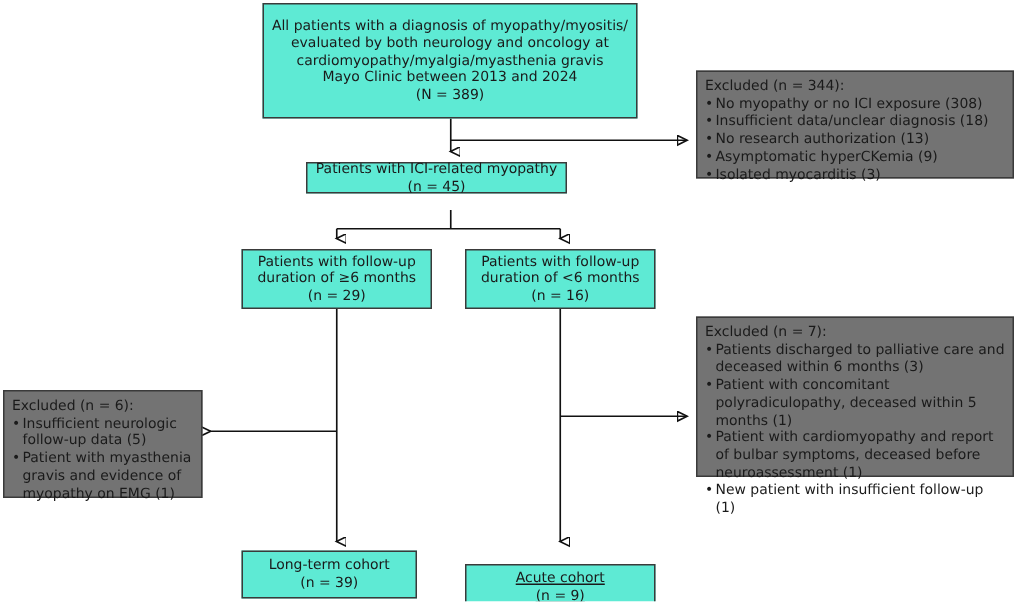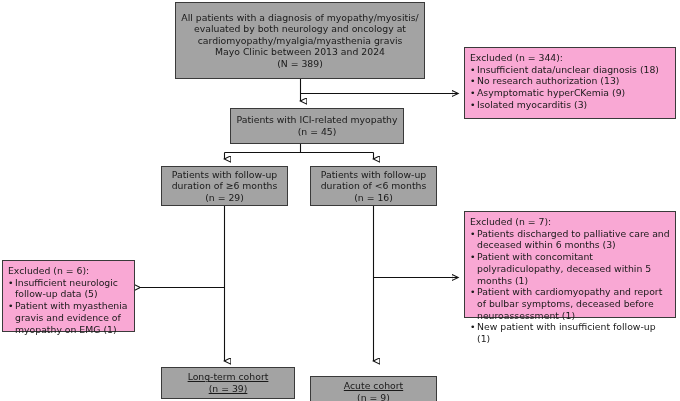--- a/index.html
+++ b/index.html
@@ -15,38 +15,38 @@
     position: relative;
     width: 680px;
     height: 401px;
     background: #ffffff;
     overflow: hidden;
   }
   .node {
     position: absolute;
     box-sizing: border-box;
     border: 1px solid #3a3a3a;
-    background: #a3a3a3;
+    background: #5eead4;
     display: flex;
     flex-direction: column;
     justify-content: center;
     align-items: center;
     font-size: 9.3px;
     line-height: 11.6px;
     text-align: center;
     padding: 2px 4px;
     z-index: 3;
   }
   .node .line { display: block; white-space: nowrap; }
 
   .excl {
     position: absolute;
     box-sizing: border-box;
     border: 1px solid #3a3a3a;
-    background: #f9a8d4;
+    background: #737373;
     font-size: 9.3px;
     line-height: 11.7px;
     text-align: left;
     padding: 4px 5px 4px 5px;
     z-index: 3;
   }
   .excl .head { display: block; }
   .excl ul {
     list-style: none;
     margin: 0;
@@ -118,28 +118,29 @@
     <span class="line">All patients with a diagnosis of myopathy/myositis/</span>
     <span class="line">evaluated by both neurology and oncology at</span>
     <span class="line">cardiomyopathy/myalgia/myasthenia gravis</span>
     <span class="line">Mayo Clinic between 2013 and 2024</span>
     <span class="line">(N = 389)</span>
   </div>
 
   <div class="excl" style="left:464px; top:47px; width:212px; height:72px;">
     <span class="head">Excluded (n = 344):</span>
     <ul>
+      <li>No myopathy or no ICI exposure (308)</li>
       <li>Insufficient data/unclear diagnosis (18)</li>
       <li>No research authorization (13)</li>
       <li>Asymptomatic hyperCKemia (9)</li>
       <li>Isolated myocarditis (3)</li>
     </ul>
   </div>
 
-  <div class="node" style="left:230px; top:108px; width:174px; height:36px;">
+  <div class="node" style="left:204px; top:108px; width:174px; height:21px;">
     <span class="line">Patients with ICI-related myopathy</span>
     <span class="line">(n = 45)</span>
   </div>
 
   <div class="node" style="left:161px; top:166px; width:127px; height:40px;">
     <span class="line">Patients with follow-up</span>
     <span class="line">duration of ≥6 months</span>
     <span class="line">(n = 29)</span>
   </div>
 
@@ -160,21 +161,21 @@
   </div>
 
   <div class="excl" style="left:2px; top:260px; width:133px; height:72px;">
     <span class="head">Excluded (n = 6):</span>
     <ul>
       <li>Insufficient neurologic follow-up data (5)</li>
       <li>Patient with myasthenia gravis and evidence of myopathy on EMG (1)</li>
     </ul>
   </div>
 
-  <div class="node" style="left:161px; top:367px; width:134px; height:32px;text-decoration:underline;">
+  <div class="node" style="left:161px; top:367px; width:117px; height:32px;">
     <span class="line">Long-term cohort</span>
     <span class="line">(n = 39)</span>
   </div>
 
   <div class="node" style="left:310px; top:376px; width:127px; height:32px;text-decoration:underline;">
     <span class="line">Acute cohort</span>
     <span class="line">(n = 9)</span>
   </div>
 
 </div>

